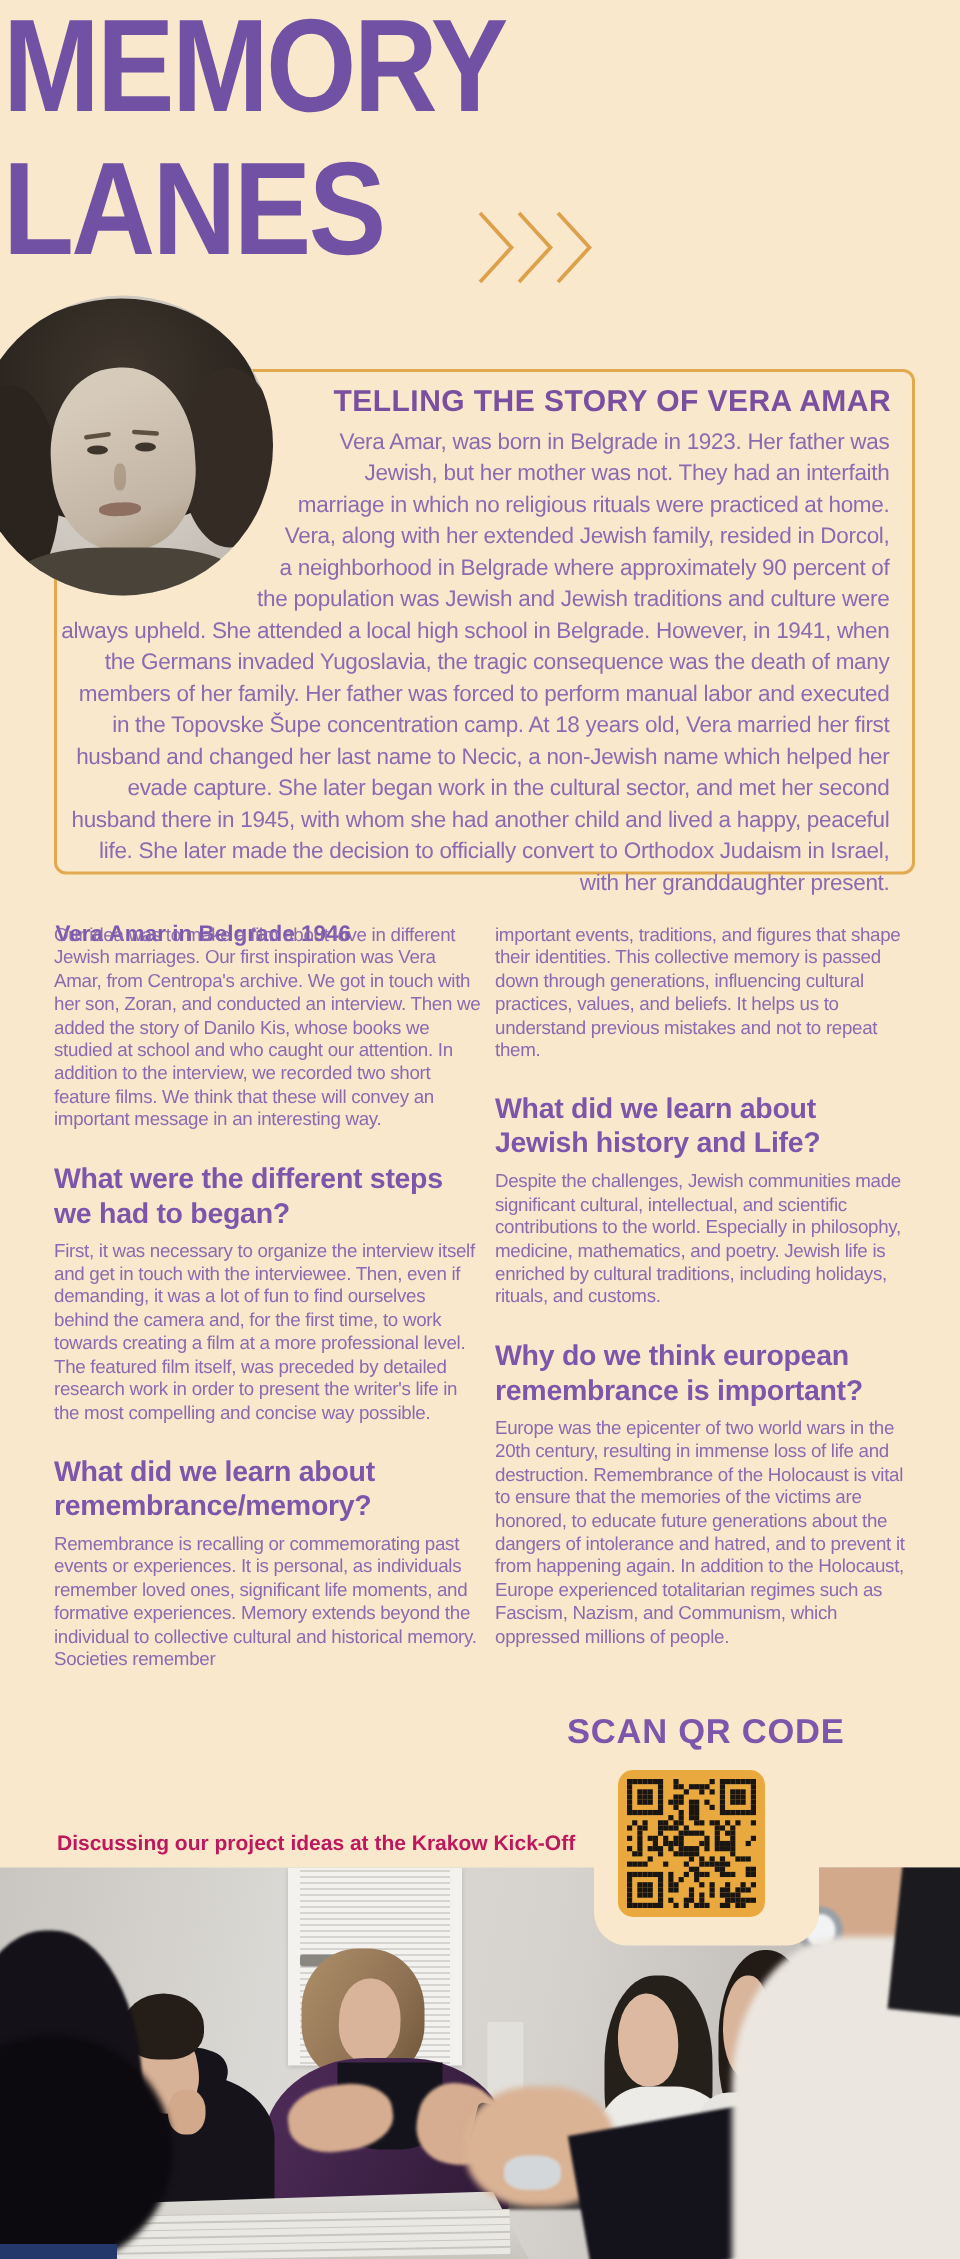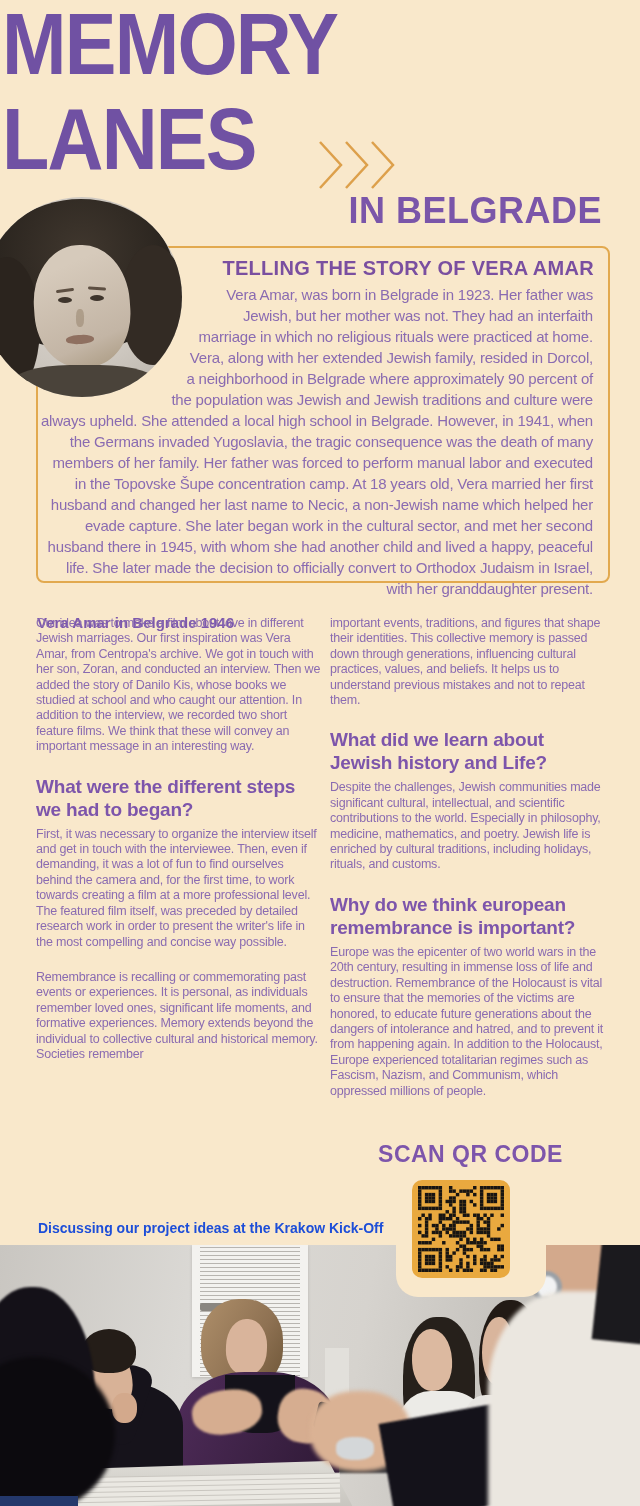--- a/index.html
+++ b/index.html
@@ -50,21 +50,21 @@
   .col p{font-size:12.5px;line-height:15.4px;letter-spacing:-0.2px;margin:0 0 20px;}
   .col .sec{margin-bottom:2px;}
 
   
   .scan-heading{position:absolute;left:330px;top:1141px;width:281px;text-align:center;
                 font-size:23px;font-weight:bold;color:#7d55ab;letter-spacing:0.5px;}
   .qr-tab{position:absolute;left:396px;top:1238px;width:150px;height:59px;background:#f9e8cb;
           border-radius:0 0 22px 22px;z-index:4;}
   .qr-block{position:absolute;left:412px;top:1180px;width:98px;height:98px;background:#e9a93f;
             border-radius:10px;z-index:5;display:flex;align-items:center;justify-content:center;}
-  .caption-2{position:absolute;left:38px;top:1220px;font-size:14px;font-weight:bold;color:#1d4ed8;}
+  .caption-2{position:absolute;left:38px;top:1220px;font-size:14px;font-weight:bold;color:#be185d;}
 
   
   .photo{position:absolute;left:0;top:1245px;width:640px;height:261px;overflow:hidden;
          background:linear-gradient(100deg,#c9c6c1 0%,#dbd9d5 30%,#d6d3ce 55%,#c2bfba 80%,#a8a5a0 100%);z-index:1;}
   .photo *{position:absolute;}
   .ph-poster{left:192px;top:0;width:116px;height:132px;background:#f3f2ef;box-shadow:0 1px 3px rgba(0,0,0,.15);
       background-image:repeating-linear-gradient(#b8b5b0 0 1px,transparent 1px 4px);
       background-size:100px 52px;background-repeat:repeat-y;background-position:8px 6px;}
   .ph-poster::after{content:"";position:absolute;left:8px;top:58px;width:34px;height:8px;background:#8a8680;border-radius:2px;}
   .ph-board{left:325px;top:103px;width:24px;height:108px;background:#e2e0db;}
@@ -118,21 +118,20 @@
     <span class="title-line">MEMORY</span>
     <span class="title-line">LANES</span>
   </div>
 
   <svg class="chevrons" width="82" height="50" viewBox="0 0 82 50">
     <polyline points="2,2 23,25 2,48" fill="none" stroke="#dda04b" stroke-width="2.5"></polyline>
     <polyline points="28,2 49,25 28,48" fill="none" stroke="#dda04b" stroke-width="2.5"></polyline>
     <polyline points="54,2 75,25 54,48" fill="none" stroke="#dda04b" stroke-width="2.5"></polyline>
   </svg>
 
-  <div class="subtitle">IN BELGRADE</div>
 
   <div class="portrait">
     <div class="p-hair"></div>
     <div class="p-hair-l"></div>
     <div class="p-hair-r"></div>
     <div class="p-face"></div>
     <div class="p-brow-l"></div>
     <div class="p-brow-r"></div>
     <div class="p-eye-l"></div>
     <div class="p-eye-r"></div>
@@ -150,20 +149,21 @@
 
   <div class="col col-left">
     <div class="sec">
       <p>Our idea was to make a film about love in different Jewish marriages. Our first inspiration was Vera Amar, from Centropa's archive. We got in touch with her son, Zoran, and conducted an interview. Then we added the story of Danilo Kis, whose books we studied at school and who caught our attention. In addition to the interview, we recorded two short feature films. We think that these will convey an important message in an interesting way.</p>
     </div>
     <div class="sec">
       <h3>What were the different steps we had to began?</h3>
       <p>First, it was necessary to organize the interview itself and get in touch with the interviewee. Then, even if demanding, it was a lot of fun to find ourselves behind the camera and, for the first time, to work towards creating a film at a more professional level. The featured film itself, was preceded by detailed research work in order to present the writer's life in the most compelling and concise way possible.</p>
     </div>
     <div class="sec">
+      <h3>What did we learn about remembrance/memory?</h3>
       <p>Remembrance is recalling or commemorating past events or experiences. It is personal, as individuals remember loved ones, significant life moments, and formative experiences. Memory extends beyond the individual to collective cultural and historical memory. Societies remember</p>
     </div>
   </div>
 
   <div class="col col-right">
     <div class="sec">
       <p>important events, traditions, and figures that shape their identities. This collective memory is passed down through generations, influencing cultural practices, values, and beliefs. It helps us to understand previous mistakes and not to repeat them.</p>
     </div>
     <div class="sec">
       <h3>What did we learn about Jewish history and Life?</h3>

